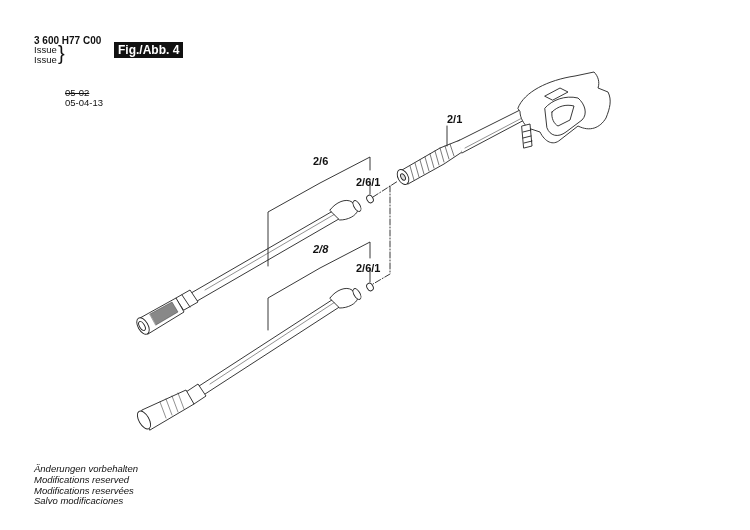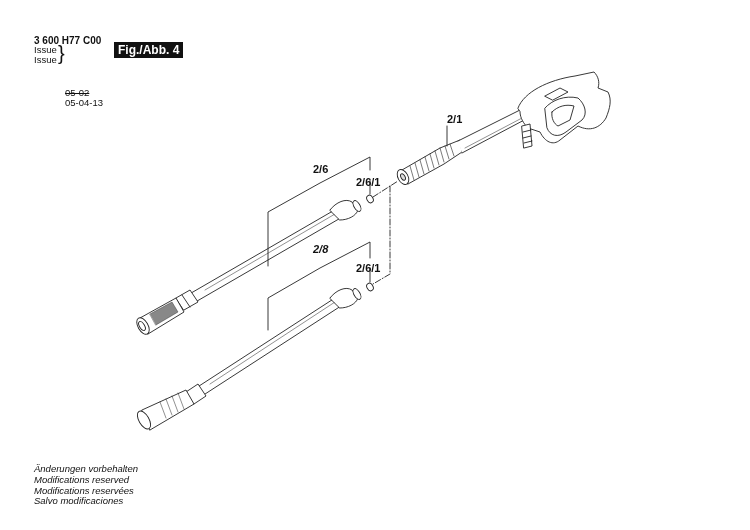--- a/index.html
+++ b/index.html
@@ -112,21 +112,21 @@
     <ellipse cx="144" cy="420" rx="5" ry="10" transform="rotate(-30 144 420)" fill="#fff"></ellipse>
   </g>
 
   <ellipse cx="370" cy="287" rx="3" ry="4" transform="rotate(-30 370 287)"></ellipse>
 
   <polyline points="268,330 268,298 320,268 370,242 370,258"></polyline>
   <line x1="370" y1="268" x2="370" y2="282"></line>
 </svg>
 
 <div class="lbl" style="left:440px; top:113px;margin-left:7px;">2/1</div>
-<div class="lbl" style="left:313px; top:163px;">2/6</div>
+<div class="lbl" style="left:313px; top:155px;">2/6</div>
 <div class="lbl" style="left:356px; top:176px;">2/6/1</div>
 <div class="lbl" style="left:313px; top:243px;font-style:italic;">2/8</div>
 <div class="lbl" style="left:356px; top:262px;">2/6/1</div>
 
 <div class="footer">
   <div>Änderungen vorbehalten</div>
   <div>Modifications reserved</div>
   <div>Modifications reservées</div>
   <div>Salvo modificaciones</div>
 </div>

